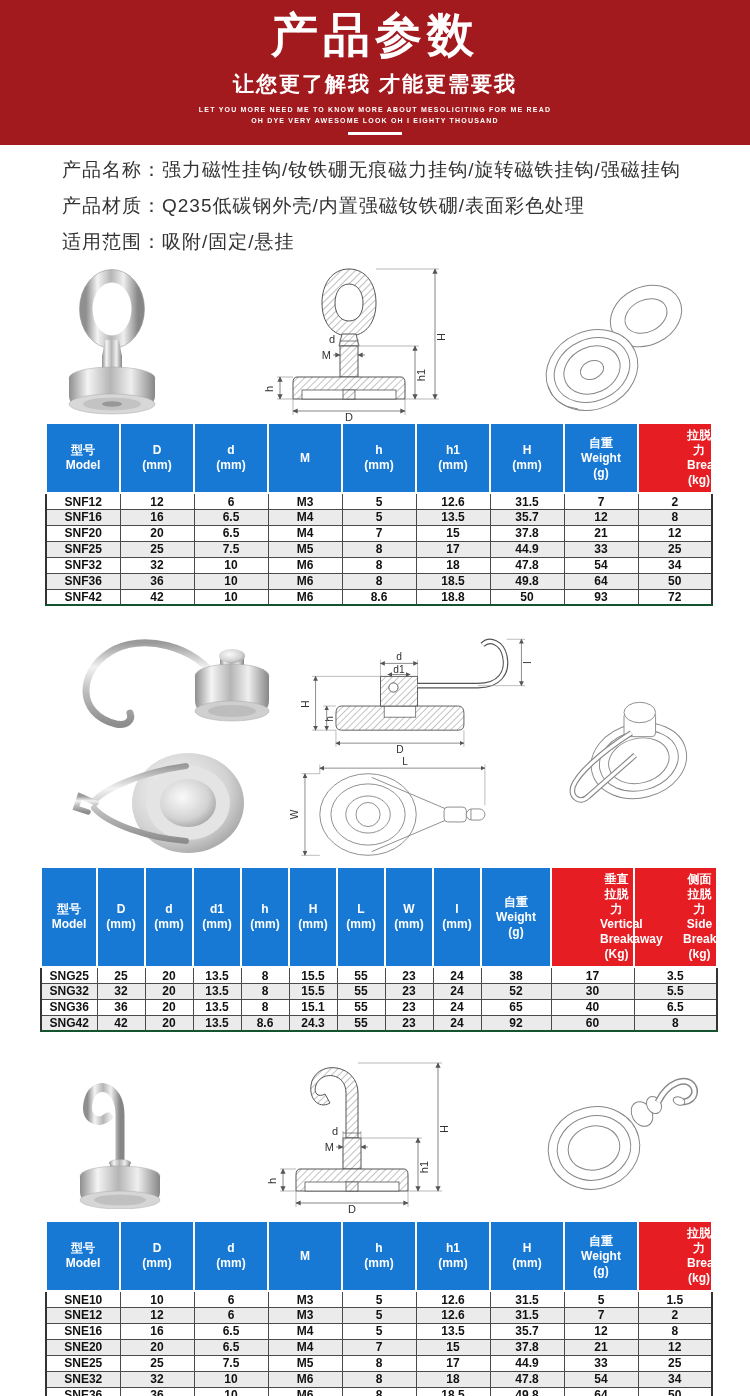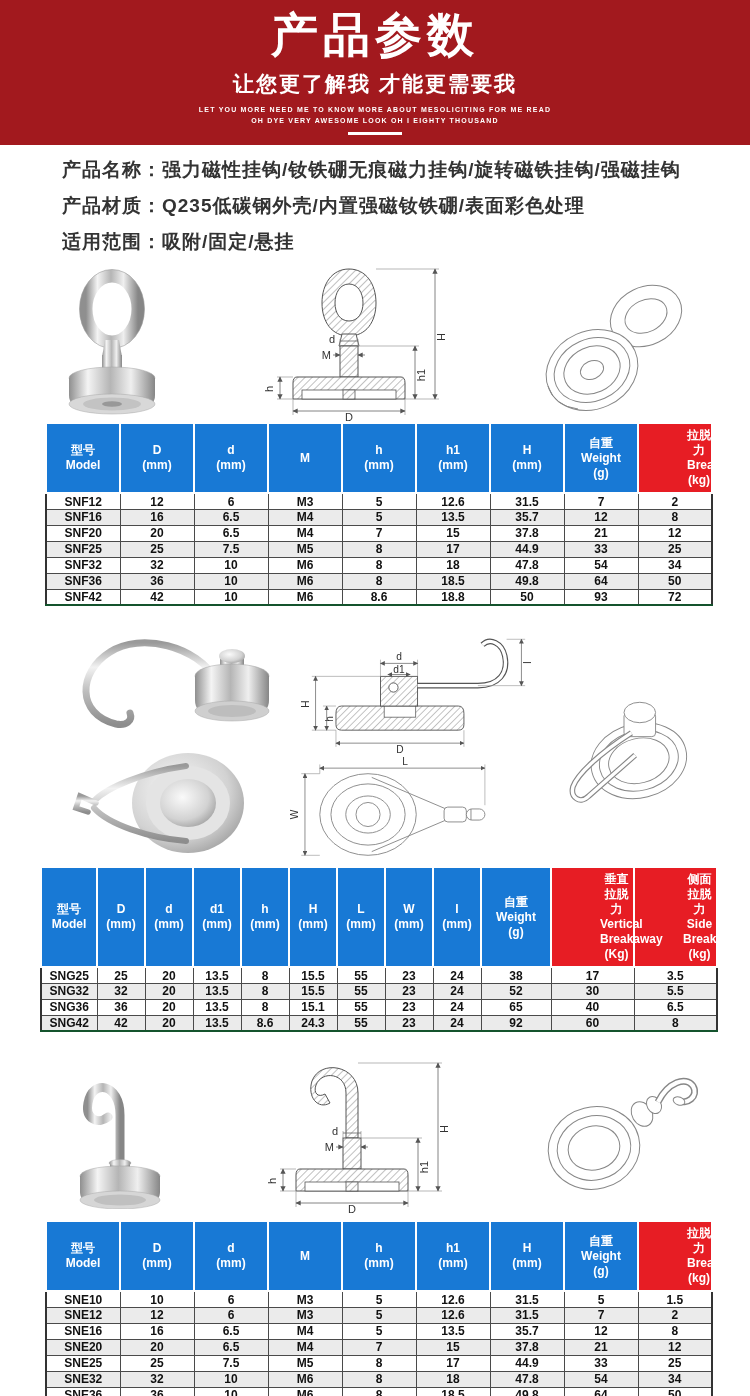--- a/index.html
+++ b/index.html
@@ -9,21 +9,21 @@
     font-family:"Liberation Sans", sans-serif;
   }
   
   .banner { height:145px; background:var(--banner-red,#a2191e); color:#fff; text-align:center; padding-top:9px; }
   .banner-title { font-size:47px; font-weight:bold; letter-spacing:5px; line-height:1.1; }
   .banner-sub { font-size:21px; margin-top:9px; letter-spacing:2px; font-weight:bold; }
   .banner-eng { font-size:7px; font-weight:bold; letter-spacing:1.2px; margin-top:6px; line-height:1.6; }
   .banner-dash { width:54px; height:3px; background:#fff; margin:6px auto 0; }
   
   .info { margin:14px 0 0 62px; }
-  .info-row { font-size:19px; color:#333; margin-bottom:13px; letter-spacing:1px; line-height:1.2;font-weight:bold; }
+  .info-row { font-size:19px; color:#333; margin-bottom:13px; letter-spacing:1px; line-height:1.2; }
   
   .imgsec { display:flex; align-items:center; justify-content:space-between; padding:0 48px; }
   .imgsec svg { display:block; }
   .sec1 { margin-top:0; height:152px; }
   .sec2 { margin-top:24px; height:230px; }
   .sec3 { margin-top:26px; height:152px; }
   .stackcol { display:flex; flex-direction:column; justify-content:space-between; height:100%; }
   .dimtxt { font-size:11px; fill:#333; }
   .dimline { stroke:#666; stroke-width:0.8; }
   .extline { stroke:#999; stroke-width:0.7; }

